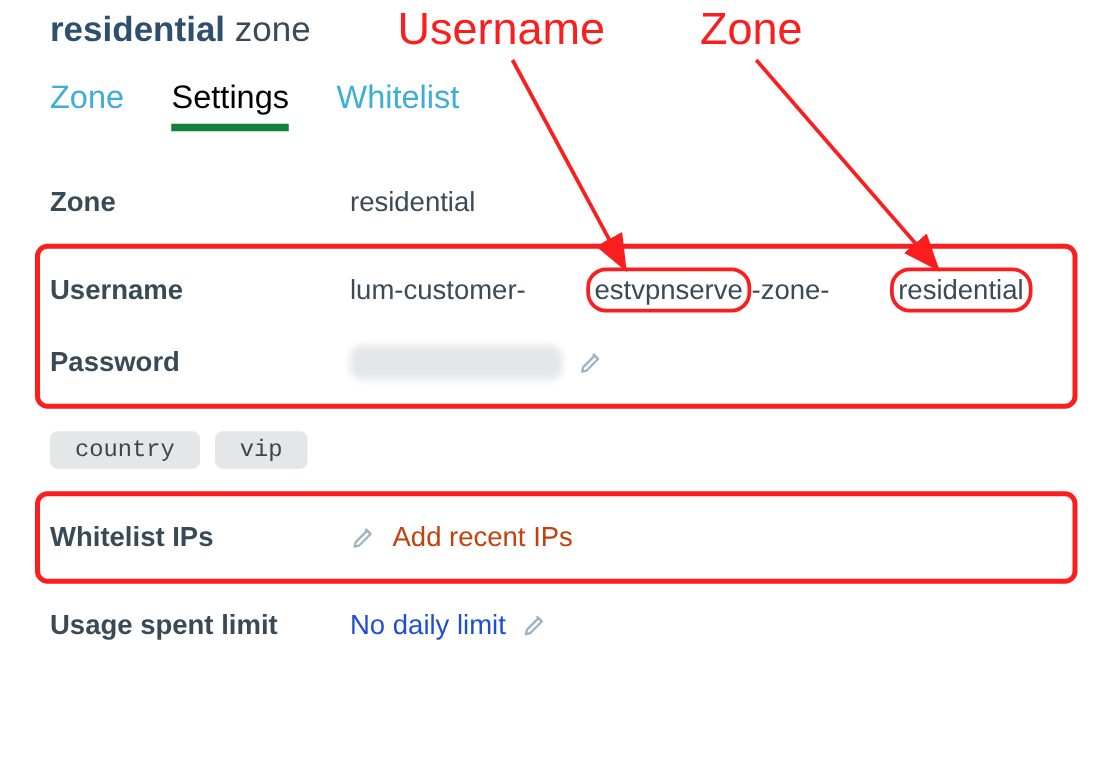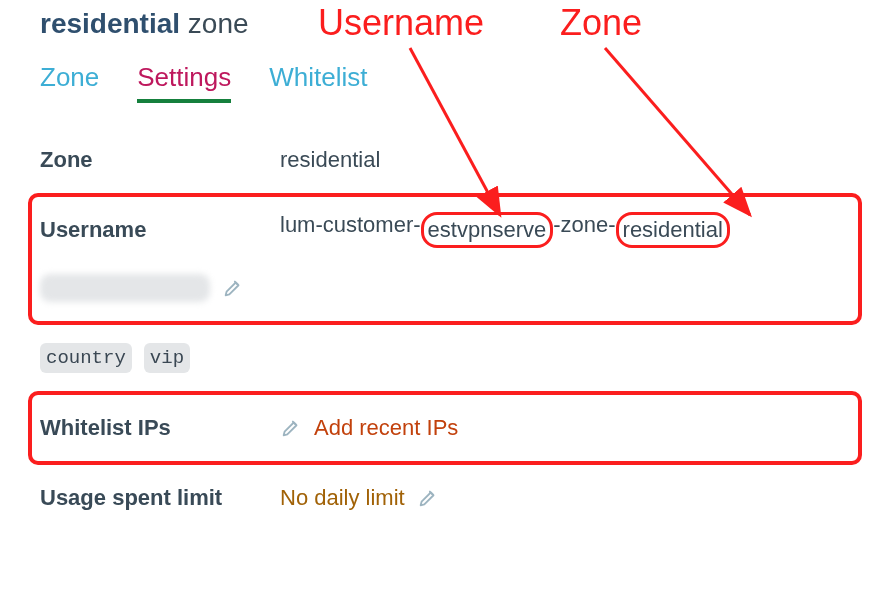--- a/index.html
+++ b/index.html
@@ -31,22 +31,22 @@
     gap:38px;
     font-size:26px;
     margin-bottom:28px;
   }
   .tab{
     padding-bottom:6px;
     cursor:pointer;
     color:#3daed5;
   }
   .tab.active{
-    color:#be185d;
-    border-bottom:4px solid #15803d;
+    color:#000000;
+    border-bottom:6px solid #15803d;
   }
   .row{
     display:flex;
     align-items:center;
     min-height:58px;
     font-size:22px;
   }
   .label{
     width:240px;
     font-weight:600;
@@ -57,55 +57,56 @@
     align-items:center;
     gap:12px;
     color:#3a4a56;
     flex:1;
   }
   .value .text{
     color:#3a4a56;
   }
   .uname-wrap{
     display:flex;
-    align-items:flex-start;
+    align-items:center;
     flex-wrap:nowrap;
     font-size:22px;
     color:#3a4a56;
   }
   .part-box{
     border:3px solid #fb1e1e;
     border-radius:16px;
     padding:0 4px;
     line-height:30px;
     display:inline-block;
+    margin-left:48px;
   }
   .pill{
     background:#e4e6e8;
     border-radius:6px;
-    padding:4px 6px;
+    padding:4px 20px;
     font-family:"Courier New",monospace;
     font-size:19px;
     color:#3a4753;
     display:inline-block;
   }
   .blur-pill{
     background:#e4e6e8;
     border-radius:10px;
     width:170px;
     height:28px;
     filter:blur(3px);
     display:inline-block;
   }
   .link{
     color:#c2410c;
     cursor:pointer;
   }
   .muted{
-    color:#a16207;
+    color:#1d4ed8;
   }
   .pencil{
     width:22px;
     height:22px;
     cursor:pointer;
     display:inline-block;
     flex-shrink:0;
   }
   .pencil svg{width:100%;height:100%;}
   .pencil path{stroke:#9db4c0;stroke-width:2;fill:none;stroke-linecap:round;stroke-linejoin:round;}
@@ -161,20 +162,21 @@
       <div class="value">
         <span class="uname-wrap">
           <span>lum-customer-</span>
             <span class="part-box">estvpnserve</span>
             <span>-zone-</span>
             <span class="part-box">residential</span>
         </span>
       </div>
     </div>
     <div class="row">
+      <div class="label">Password</div>
       <div class="value">
         <span class="blur-pill"></span>
         <span class="pencil">
           <svg viewBox="0 0 24 24">
               <path d="M4 20l4-1 10-10-3-3L5 16l-1 4z"></path>
               <path d="M14 5l3 3"></path>
             </svg>
         </span>
       </div>
     </div>

